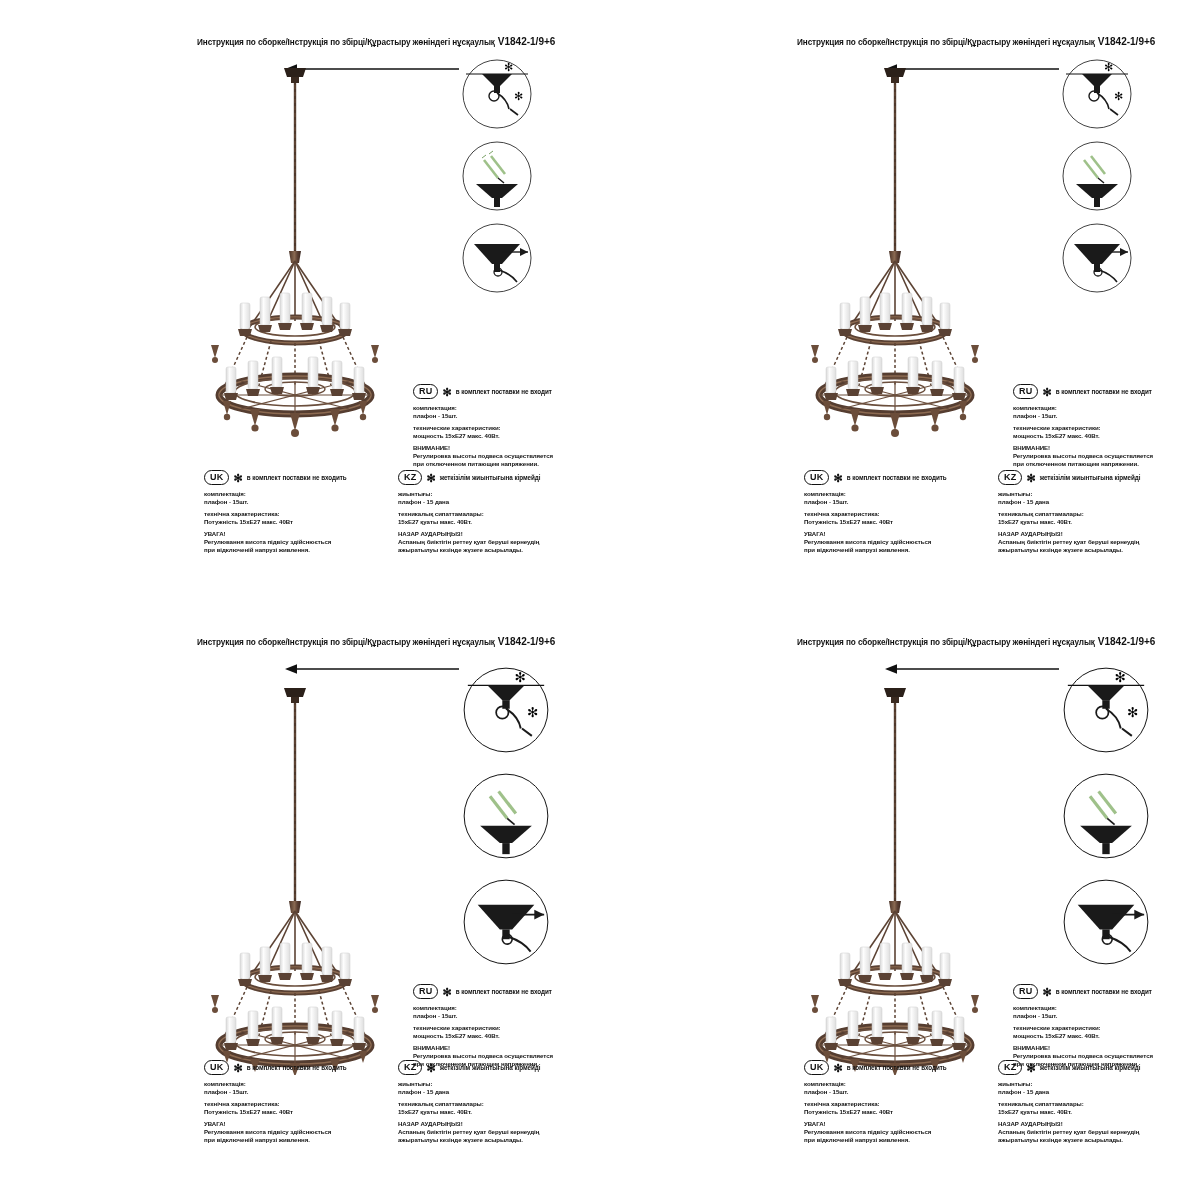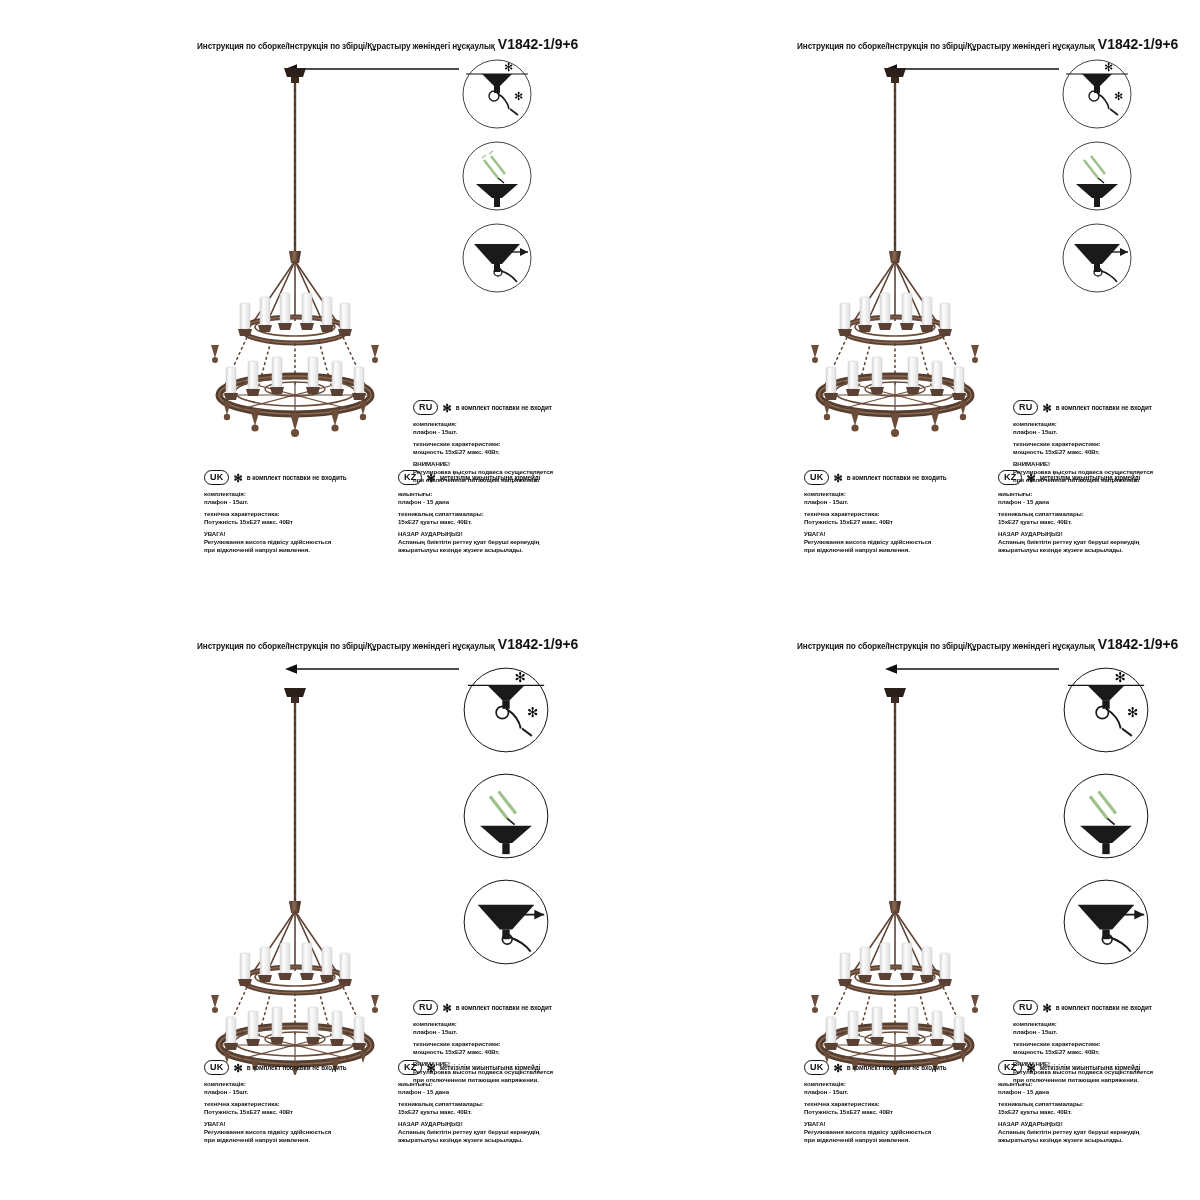--- a/index.html
+++ b/index.html
@@ -40,21 +40,21 @@
   .header {
     position: absolute;
     left: 197px;
     top: 36px;
     white-space: nowrap;
     font-size: 8.2px;
     font-weight: bold;
     letter-spacing: -0.1px;
   }
   .header .model {
-    font-size: 14px;
+    font-size: 10px;
     font-weight: bold;
     letter-spacing: 0;
     margin-left: 3px;
   }
 
   
   .art {
     position: absolute;
     left: 185px;
     top: 55px;
@@ -116,21 +116,21 @@
   }
   .para {
     font-size: 6.1px;
     font-weight: bold;
     line-height: 7.6px;
     letter-spacing: -0.05px;
     margin-bottom: 5px;
   }
   .para div { white-space: nowrap; }
 
-  .block-ru { left: 413px; top: 400px; }
+  .block-ru { left: 413px; top: 384px; }
   .block-uk { left: 204px; top: 470px; }
   .block-kz { left: 398px; top: 470px; }
 </style>
 </head>
 <body>
 
 <div class="sheet">
 
   <div class="panel p-tl">
     <div class="inner">

